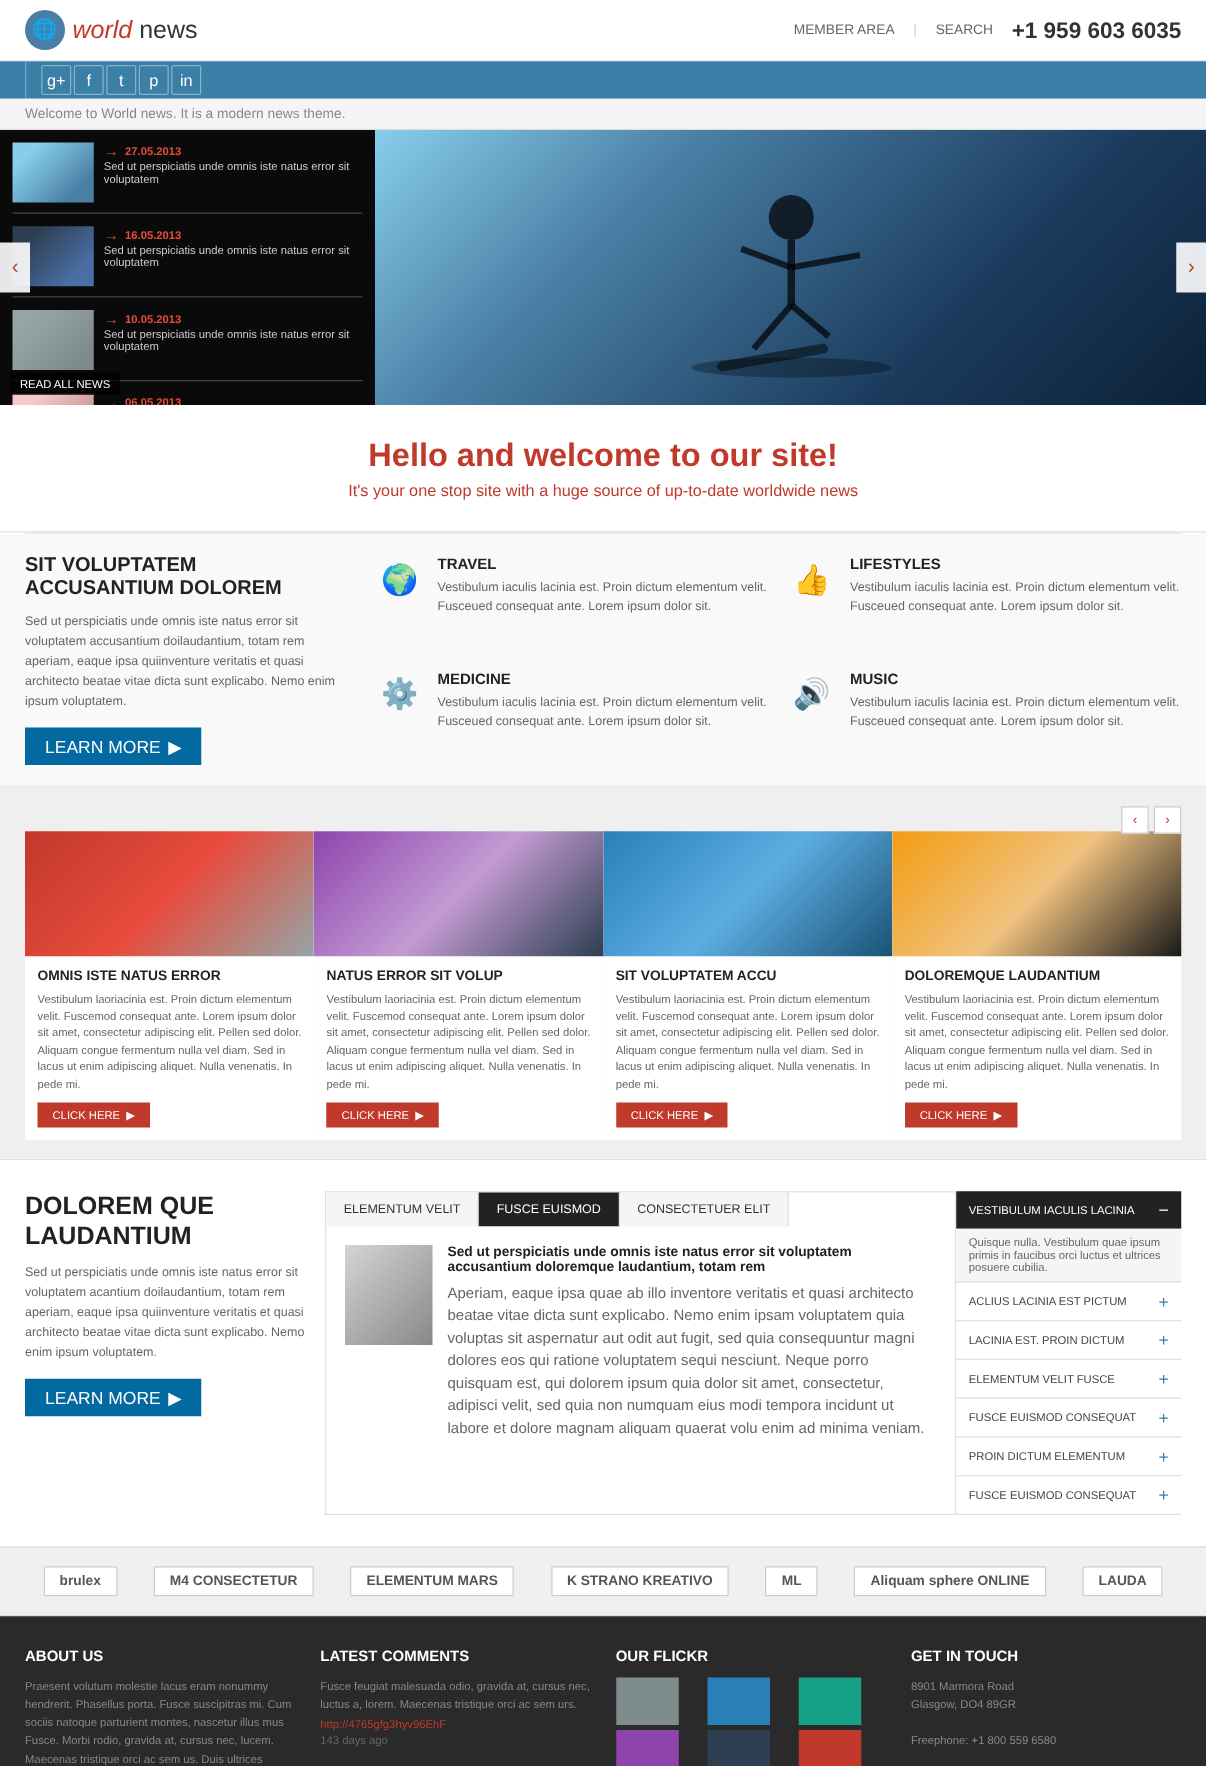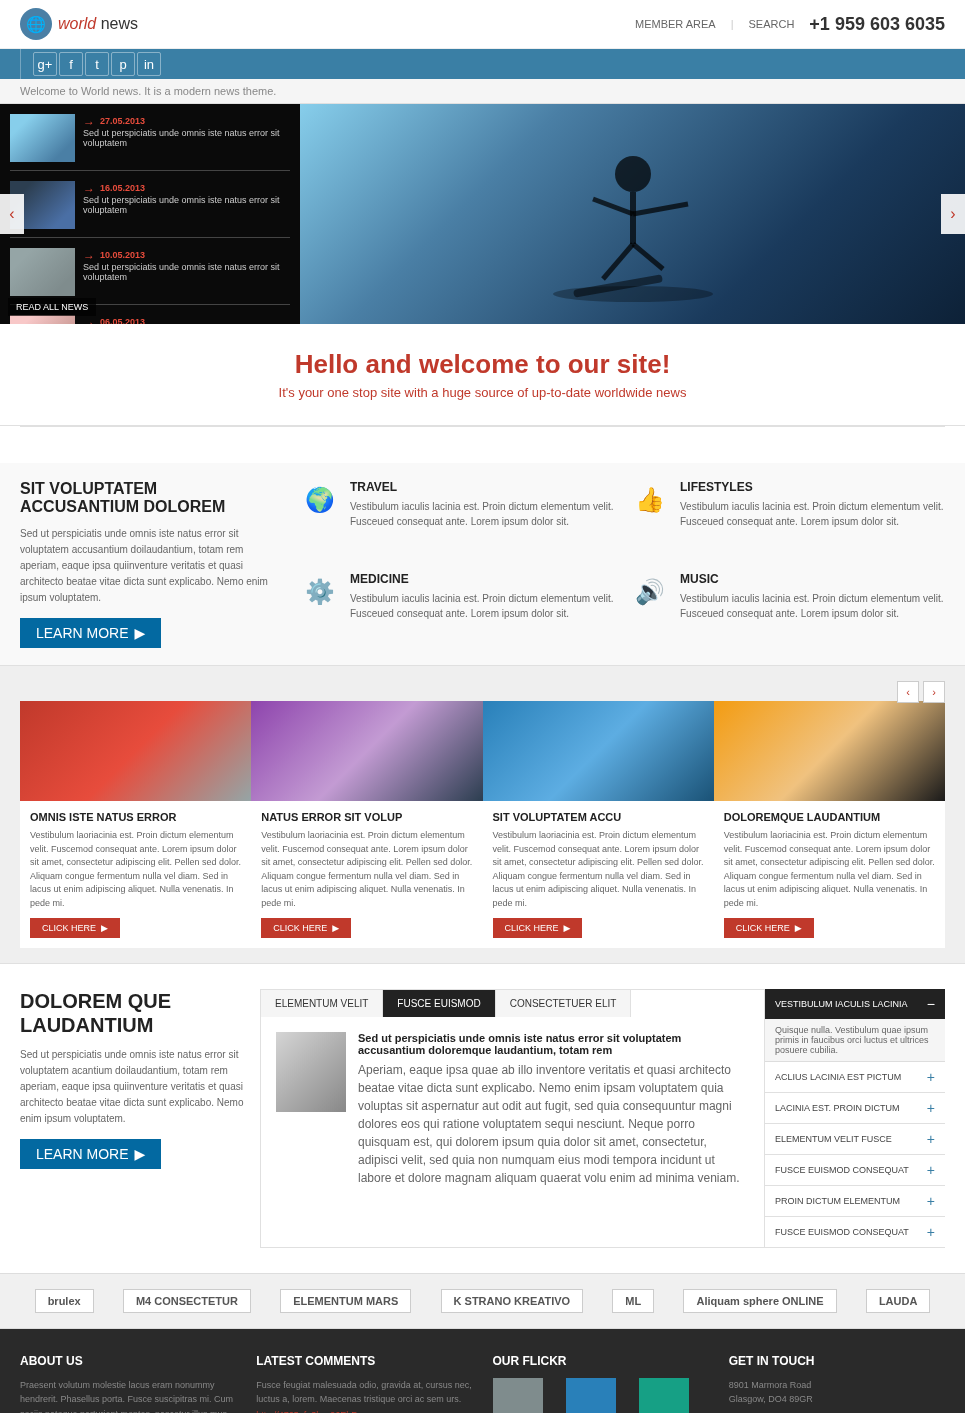--- a/index.html
+++ b/index.html
@@ -2,21 +2,21 @@
 <html><head>
   <meta charset="utf-8">
   <style>
     * { margin: 0; padding: 0; box-sizing: border-box; }
     body { font-family: Arial, sans-serif; font-size: 12px; color: #333; background: #fff; width: 965px; }
     
     
     .top-bar { background: #fff; display: flex; align-items: center; justify-content: space-between; padding: 8px 20px; border-bottom: 1px solid #eee; }
     .logo { display: flex; align-items: center; gap: 6px; }
     .logo-globe { width: 32px; height: 32px; border-radius: 50%; background: #4a7fa5; display: inline-flex; align-items: center; justify-content: center; color: #fff; font-size: 16px; }
-    .logo-text { font-size: 16px; color: #333; }
+    .logo-text { font-size: 20px; color: #333; }
     .logo-text span { color: #c0392b; font-style: italic; }
     .top-right { display: flex; align-items: center; gap: 15px; font-size: 11px; color: #666; }
     .phone { font-size: 18px; font-weight: bold; color: #333; }
     .pipe { color: #ccc; }
     
     
     .main-nav { background: #3a7fa5; display: flex; align-items: center; justify-content: space-between; padding: 0 20px; }
     .nav-links { display: flex; }
     .nav-links a { color: #fff; text-decoration: none; padding: 14px 18px; font-size: 12px; font-weight: bold; display: block; text-transform: uppercase; }
     .nav-links a.active { background: #fff; color: #3a7fa5; }
@@ -40,21 +40,21 @@
     .slider-prev, .slider-next { position: absolute; top: 50%; transform: translateY(-50%); background: rgba(255,255,255,0.9); width: 24px; height: 40px; display: flex; align-items: center; justify-content: center; cursor: pointer; font-size: 16px; color: #c0392b; z-index: 10; }
     .slider-prev { left: 0; }
     .slider-next { right: 0; }
     
     
     .welcome-section { text-align: center; padding: 25px 20px; border-bottom: 1px solid #e0e0e0; }
     .welcome-title { font-size: 26px; color: #c0392b; font-weight: bold; }
     .welcome-sub { font-size: 13px; color: #c0392b; margin-top: 5px; }
     
     
-    .features { display: flex; padding: 17px 20px; gap: 20px; border-bottom: 1px solid #e0e0e0; background: #f9f9f9; margin-top: 36px; }
+    .features { display: flex; padding: 17px 20px; gap: 20px; border-bottom: 1px solid #e0e0e0; background: #f9f9f9; }
     .feature-main { width: 260px; flex-shrink: 0; }
     .feature-main h3 { font-size: 16px; font-weight: bold; text-transform: uppercase; margin-bottom: 10px; color: #222; }
     .feature-main p { font-size: 10px; color: #666; line-height: 1.6; margin-bottom: 12px; }
     .learn-more-btn { background: #0369a1; color: #fff; padding: 7px 16px; font-size: 14px; text-transform: uppercase; border: none; cursor: pointer; display: inline-flex; align-items: center; gap: 6px; }
     .features-grid { flex: 1; display: grid; grid-template-columns: 1fr 1fr; gap: 15px; }
     .feature-item { display: flex; gap: 10px; align-items: flex-start; }
     .feature-icon { width: 40px; height: 40px; flex-shrink: 0; display: flex; align-items: center; justify-content: center; font-size: 24px; }
     .feature-item h4 { font-size: 12px; font-weight: bold; text-transform: uppercase; margin-bottom: 5px; color: #222; }
     .feature-item p { font-size: 10px; color: #666; line-height: 1.5; }
     

